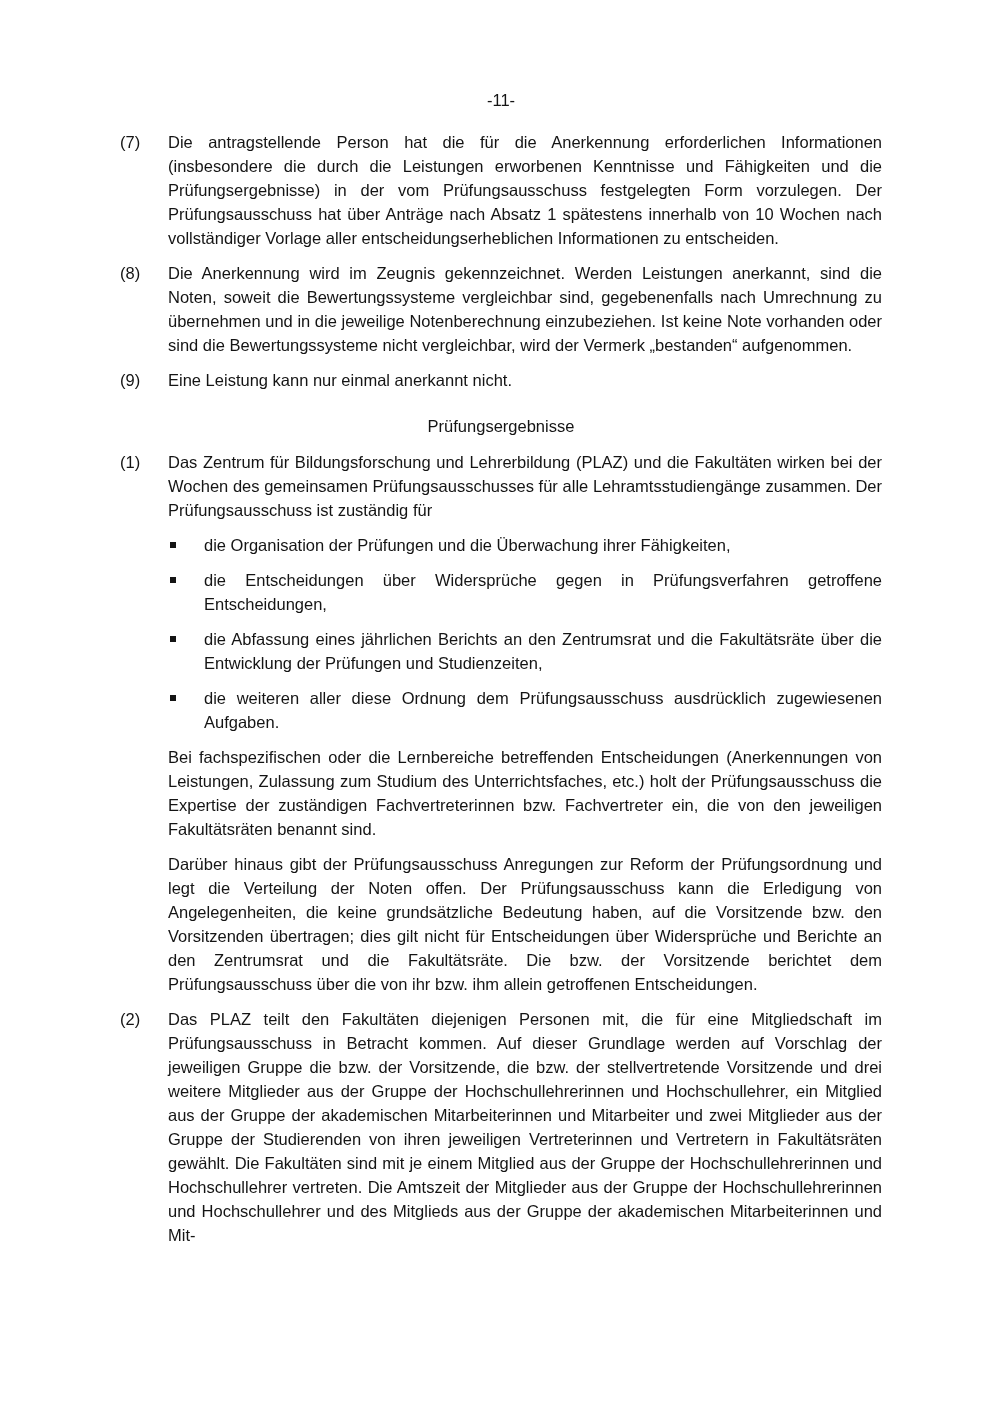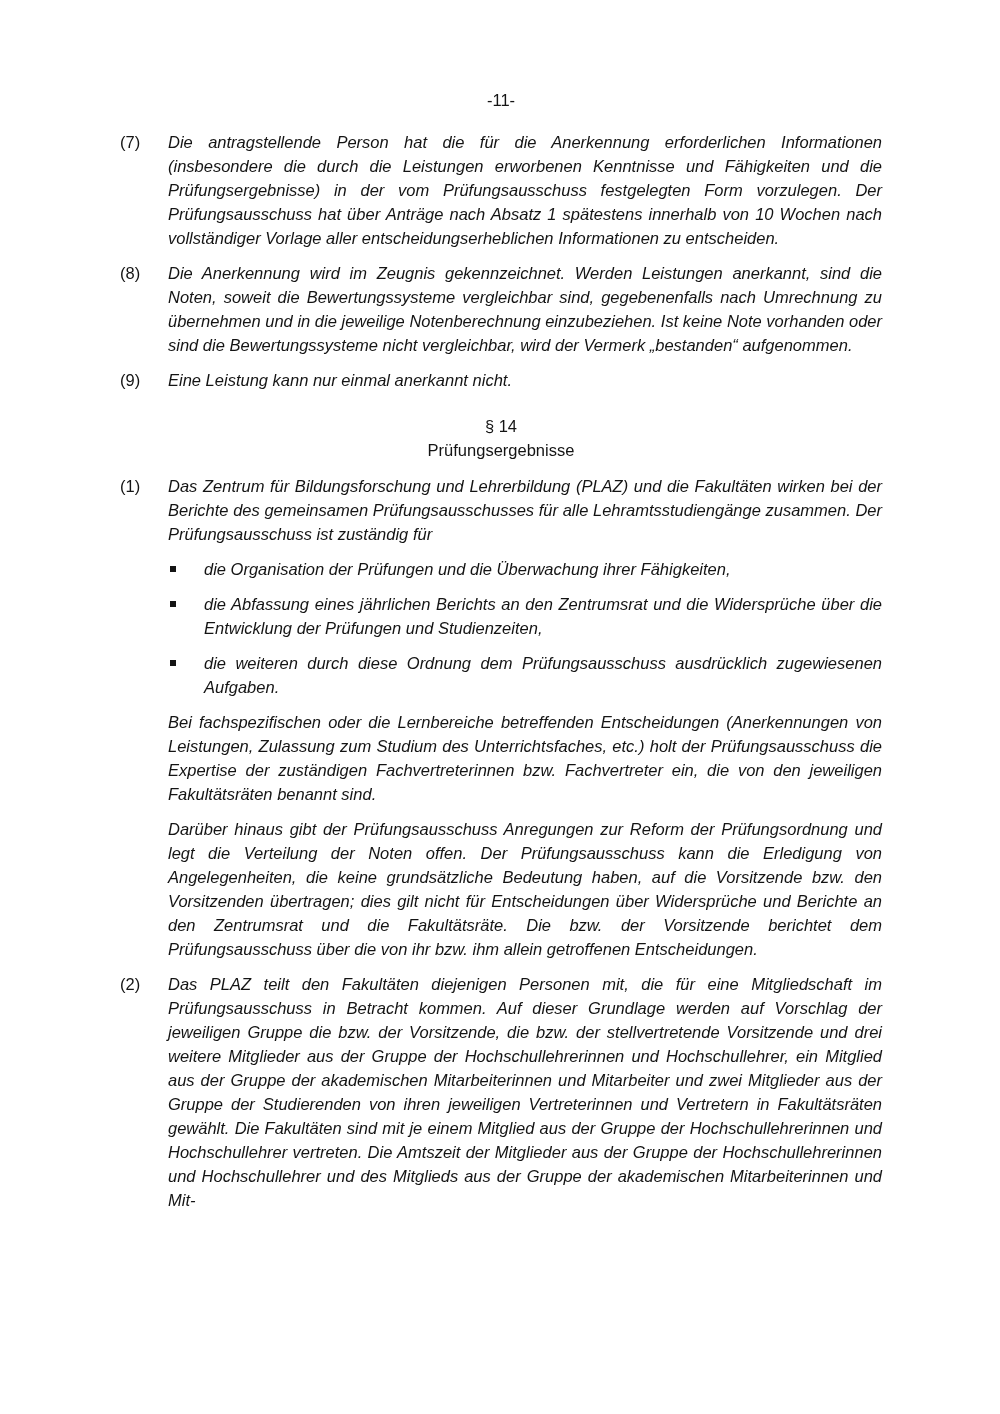--- a/index.html
+++ b/index.html
@@ -24,21 +24,20 @@
   .block { margin-bottom: 11px; }
   .block:last-child { margin-bottom: 0; }
 
   .block.numbered { display: flex; }
   .block.numbered .num { flex: 0 0 48px; }
 
   .txt {
     flex: 1;
     text-align: justify;
     hyphens: auto;
-    font-style: italic;
     -webkit-hyphens: auto;
   }
 
   .block.bullet { display: flex; margin-left: 48px; }
   .block.bullet .marker { flex: 0 0 36px; position: relative; }
   .block.bullet .marker::after {
     content: "";
     position: absolute;
     left: 2px;
     top: 9px;
@@ -67,38 +66,41 @@
       </div>
       <div class="block numbered">
         <span class="num">(8)</span>
         <span class="txt">Die Anerkennung wird im Zeugnis gekennzeichnet. Werden Leistungen anerkannt, sind die Noten, soweit die Bewertungssysteme vergleichbar sind, gegebenenfalls nach Umrechnung zu übernehmen und in die jeweilige Notenberechnung einzubeziehen. Ist keine Note vorhanden oder sind die Bewertungssysteme nicht vergleichbar, wird der Vermerk „bestanden“ aufgenommen.</span>
       </div>
       <div class="block numbered">
         <span class="num">(9)</span>
         <span class="txt">Eine Leistung kann nur einmal anerkannt nicht.</span>
       </div>
       <div class="block heading">
-        <div>§ 14</div>
         <div>Prüfungsergebnisse</div>
       </div>
       <div class="block numbered">
         <span class="num">(1)</span>
-        <span class="txt">Das Zentrum für Bildungsforschung und Lehrerbildung (PLAZ) und die Fakultäten wirken bei der Berichte des gemeinsamen Prüfungsausschusses für alle Lehramtsstudiengänge zusammen. Der Prüfungsausschuss ist zuständig für</span>
+        <span class="txt">Das Zentrum für Bildungsforschung und Lehrerbildung (PLAZ) und die Fakultäten wirken bei der Wochen des gemeinsamen Prüfungsausschusses für alle Lehramtsstudiengänge zusammen. Der Prüfungsausschuss ist zuständig für</span>
       </div>
       <div class="block bullet">
         <span class="marker"></span>
         <span class="txt">die Organisation der Prüfungen und die Überwachung ihrer Fähigkeiten,</span>
       </div>
       <div class="block bullet">
         <span class="marker"></span>
-        <span class="txt">die Abfassung eines jährlichen Berichts an den Zentrumsrat und die Widersprüche über die Entwicklung der Prüfungen und Studienzeiten,</span>
+        <span class="txt">die Entscheidungen über Widersprüche gegen in Prüfungsverfahren getroffene Entscheidungen,</span>
       </div>
       <div class="block bullet">
         <span class="marker"></span>
-        <span class="txt">die weiteren durch diese Ordnung dem Prüfungsausschuss ausdrücklich zugewiesenen Aufgaben.</span>
+        <span class="txt">die Abfassung eines jährlichen Berichts an den Zentrumsrat und die Fakultätsräte über die Entwicklung der Prüfungen und Studienzeiten,</span>
+      </div>
+      <div class="block bullet">
+        <span class="marker"></span>
+        <span class="txt">die weiteren aller diese Ordnung dem Prüfungsausschuss ausdrücklich zugewiesenen Aufgaben.</span>
       </div>
       <div class="block plain">
         <span class="txt">Bei fachspezifischen oder die Lernbereiche betreffenden Entscheidungen (Anerkennungen von Leistungen, Zulassung zum Studium des Unterrichtsfaches, etc.) holt der Prüfungsausschuss die Expertise der zuständigen Fachvertreterinnen bzw. Fachvertreter ein, die von den jeweiligen Fakultätsräten benannt sind.</span>
       </div>
       <div class="block plain">
         <span class="txt">Darüber hinaus gibt der Prüfungsausschuss Anregungen zur Reform der Prüfungsordnung und legt die Verteilung der Noten offen. Der Prüfungsausschuss kann die Erledigung von Angelegenheiten, die keine grundsätzliche Bedeutung haben, auf die Vorsitzende bzw. den Vorsitzenden übertragen; dies gilt nicht für Entscheidungen über Widersprüche und Berichte an den Zentrumsrat und die Fakultätsräte. Die bzw. der Vorsitzende berichtet dem Prüfungsausschuss über die von ihr bzw. ihm allein getroffenen Entscheidungen.</span>
       </div>
       <div class="block numbered">
         <span class="num">(2)</span>
         <span class="txt">Das PLAZ teilt den Fakultäten diejenigen Personen mit, die für eine Mitgliedschaft im Prüfungsausschuss in Betracht kommen. Auf dieser Grundlage werden auf Vorschlag der jeweiligen Gruppe die bzw. der Vorsitzende, die bzw. der stellvertretende Vorsitzende und drei weitere Mitglieder aus der Gruppe der Hochschullehrerinnen und Hochschullehrer, ein Mitglied aus der Gruppe der akademischen Mitarbeiterinnen und Mitarbeiter und zwei Mitglieder aus der Gruppe der Studierenden von ihren jeweiligen Vertreterinnen und Vertretern in Fakultätsräten gewählt. Die Fakultäten sind mit je einem Mitglied aus der Gruppe der Hochschullehrerinnen und Hochschullehrer vertreten. Die Amtszeit der Mitglieder aus der Gruppe der Hochschullehrerinnen und Hochschullehrer und des Mitglieds aus der Gruppe der akademischen Mitarbeiterinnen und Mit-</span>

